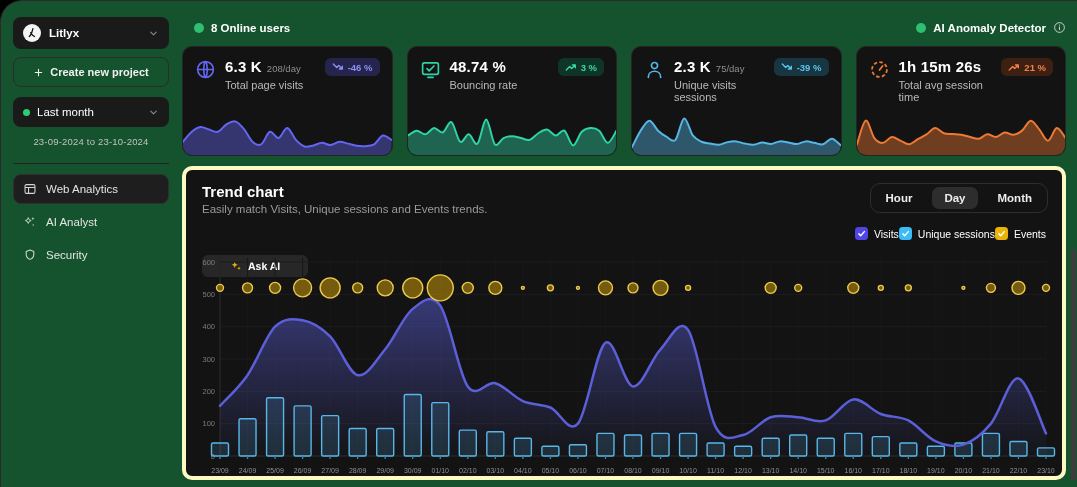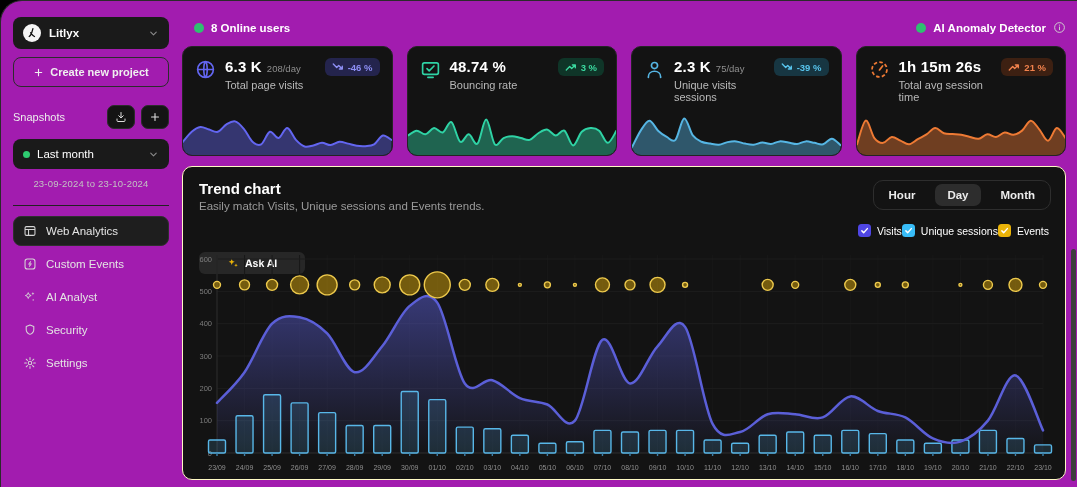--- a/index.html
+++ b/index.html
@@ -1,17 +1,17 @@
 <!DOCTYPE html>
 <html><head>
 <meta charset="utf-8">
 <style>
   * { box-sizing: border-box; margin: 0; padding: 0; }
   html,body { width:1077px; height:487px; background:#000; font-family:"Liberation Sans",sans-serif; color:#fff; overflow:hidden; }
-  .app { position:absolute; inset:0; background:#a21caf; border-radius:22px 0 0 0; border-top:1px solid #2b2b2b; border-left:1px solid #2b2b2b; }
+  .app { position:absolute; inset:0; background:#14532d; border-radius:22px 0 0 0; border-top:1px solid #2b2b2b; border-left:1px solid #2b2b2b; }
 
   
   .sidebar { position:absolute; left:0; top:0; width:180px; height:100%; padding:16px 12px; }
   .pill { display:flex; align-items:center; gap:8px; background:#1a1a1a; border-radius:8px; height:32px; padding:0 10px; font-size:11.5px; font-weight:700; cursor:pointer; }
   .logo-circle { width:18px; height:18px; border-radius:50%; background:#f5f5f5; display:flex; align-items:center; justify-content:center; flex:none; }
   .chev { margin-left:auto; color:#8a8a8a; flex:none; display:flex; }
   .create-btn { margin-top:8px; height:30px; border:1px solid #2c2c2c; border-radius:8px; display:flex; align-items:center; justify-content:center; gap:6px; font-size:11px; font-weight:600; color:#f0f0f0; cursor:pointer; }
   .snap-row { margin-top:18px; display:flex; align-items:center; }
   .snap-label { font-size:11px; color:#ededed; }
   .snap-btns { margin-left:auto; display:flex; gap:6px; }
@@ -38,21 +38,21 @@
   .card-ic { flex:none; margin-top:1px; display:flex; }
   .cv-row { display:flex; align-items:baseline; gap:5px; }
   .c-value { font-size:15px; font-weight:700; letter-spacing:.2px; }
   .c-per { font-size:9.5px; color:#8f8f8f; }
   .c-label { font-size:11px; color:#b9b9b9; margin-top:4px; }
   .badge { margin-left:auto; font-size:9.5px; font-weight:700; padding:3px 7px; border-radius:6px; display:flex; align-items:center; gap:4px; flex:none; }
   .card-spark { position:absolute; left:0; right:0; bottom:0; height:46px; }
   .card-spark svg { width:100%; height:100%; display:block; }
 
   
-  .trend { position:absolute; left:181px; top:165px; width:884px; height:314px; background:#131313; border:1px solid #fef9c3; border-radius:10px; }
+  .trend { position:absolute; left:181px; top:165px; width:884px; height:314px; background:#131313; border:4px solid #fef9c3; border-radius:10px; }
   .trend-title { position:absolute; left:16px; top:13px; font-size:15px; font-weight:700; }
   .trend-sub { position:absolute; left:16px; top:33px; font-size:11.5px; color:#9a9a9a; }
   .toggle { position:absolute; right:14px; top:13px; border:1px solid #2e2e2e; border-radius:10px; padding:3px; display:flex; gap:8px; font-size:11.5px; font-weight:600; }
   .opt { padding:5px 12px; border-radius:7px; cursor:pointer; color:#ececec; }
   .opt.active { background:#2d2d2d; }
   .ask-btn { position:absolute; left:16px; top:53px; height:22px; background:#272727; border-radius:6px; display:flex; align-items:center; justify-content:center; gap:6px; padding:0 28px; font-size:10.5px; font-weight:700; cursor:pointer;margin-top:32px; }
   .legend { position:absolute; right:16px; top:57px; display:flex; align-items:center; font-size:10.5px; }
   .leg-item { display:flex; align-items:center; gap:6px; cursor:pointer; }
   .cb { width:13px; height:13px; border-radius:3.5px; display:flex; align-items:center; justify-content:center; }
   .chart-wrap { position:absolute; left:8px; top:82px; width:866px; height:228px; }
@@ -79,35 +79,20 @@
       </span>
     </div>
 
     <div class="create-btn">
       <svg width="11" height="11" viewBox="0 0 24 24">
           <path d="M12 5v14M5 12h14" stroke="currentColor" stroke-width="2.4" fill="none" stroke-linecap="round"></path>
         </svg>
       <span>Create new project</span>
     </div>
 
-    <div class="snap-row">
-      <span class="snap-label">Snapshots</span>
-      <span class="snap-btns">
-        <span class="icon-btn">
-          <svg width="12" height="12" viewBox="0 0 24 24">
-              <path d="M12 3v10M7.5 9.5L12 14l4.5-4.5M4 16v3a2 2 0 002 2h12a2 2 0 002-2v-3" stroke="currentColor" stroke-width="2" fill="none" stroke-linecap="round" stroke-linejoin="round"></path>
-            </svg>
-        </span>
-        <span class="icon-btn">
-          <svg width="12" height="12" viewBox="0 0 24 24">
-              <path d="M12 5v14M5 12h14" stroke="currentColor" stroke-width="2.2" fill="none" stroke-linecap="round"></path>
-            </svg>
-        </span>
-      </span>
-    </div>
 
     <div class="snap-select">
       <span class="dot"></span>
       <span>Last month</span>
       <span class="chev">
         <svg width="11" height="11" viewBox="0 0 24 24">
             <path d="M6 9l6 6 6-6" stroke="currentColor" stroke-width="2.4" fill="none" stroke-linecap="round" stroke-linejoin="round"></path>
           </svg>
       </span>
     </div>
@@ -119,45 +104,31 @@
     <div class="nav">
       <div class="nav-item active">
         <svg width="14" height="14" viewBox="0 0 24 24">
             <rect x="3.5" y="4.5" width="17" height="15" rx="2.5" stroke="currentColor" stroke-width="1.8" fill="none"></rect>
             <path d="M3.5 9.5h17M9.5 9.5v10" stroke="currentColor" stroke-width="1.8"></path>
           </svg>
         <span>Web Analytics</span>
       </div>
       <div class="nav-item">
         <svg width="14" height="14" viewBox="0 0 24 24">
-            <rect x="3.5" y="3.5" width="17" height="17" rx="4" stroke="currentColor" stroke-width="1.8" fill="none"></rect>
-            <path d="M13 7.5L9.5 12.5h3L11 16.5l3.5-5h-3z" stroke="currentColor" stroke-width="1.3" fill="none" stroke-linejoin="round"></path>
-          </svg>
-        <span>Custom Events</span>
-      </div>
-      <div class="nav-item">
-        <svg width="14" height="14" viewBox="0 0 24 24">
             <path d="M9 4.5l1.5 3.5L14 9.5l-3.5 1.5L9 14.5l-1.5-3.5L4 9.5l3.5-1.5z" stroke="currentColor" stroke-width="1.6" fill="none" stroke-linejoin="round"></path>
             <path d="M17 3.5l.8 1.9 1.9.8-1.9.8-.8 1.9-.8-1.9-1.9-.8 1.9-.8z" fill="currentColor"></path>
             <circle cx="17.5" cy="17" r="1.2" fill="currentColor"></circle>
           </svg>
         <span>AI Analyst</span>
       </div>
       <div class="nav-item">
         <svg width="14" height="14" viewBox="0 0 24 24">
             <path d="M12 3.5l6.5 2.5v5c0 4-2.8 6.9-6.5 8.5-3.7-1.6-6.5-4.5-6.5-8.5V6z" stroke="currentColor" stroke-width="1.8" fill="none" stroke-linejoin="round"></path>
           </svg>
         <span>Security</span>
-      </div>
-      <div class="nav-item">
-        <svg width="14" height="14" viewBox="0 0 24 24">
-            <circle cx="12" cy="12" r="3" stroke="currentColor" stroke-width="1.8" fill="none"></circle>
-            <path d="M12 2.8v3M12 18.2v3M2.8 12h3M18.2 12h3M5.5 5.5l2.1 2.1M16.4 16.4l2.1 2.1M18.5 5.5l-2.1 2.1M7.6 16.4l-2.1 2.1" stroke="currentColor" stroke-width="1.8" stroke-linecap="round"></path>
-          </svg>
-        <span>Settings</span>
       </div>
     </div>
   </div>
 
   <div class="topbar">
     <div class="tb-left">
       <span class="tb-dot"></span>
       <span>8 Online users</span>
     </div>
     <div class="tb-right">

